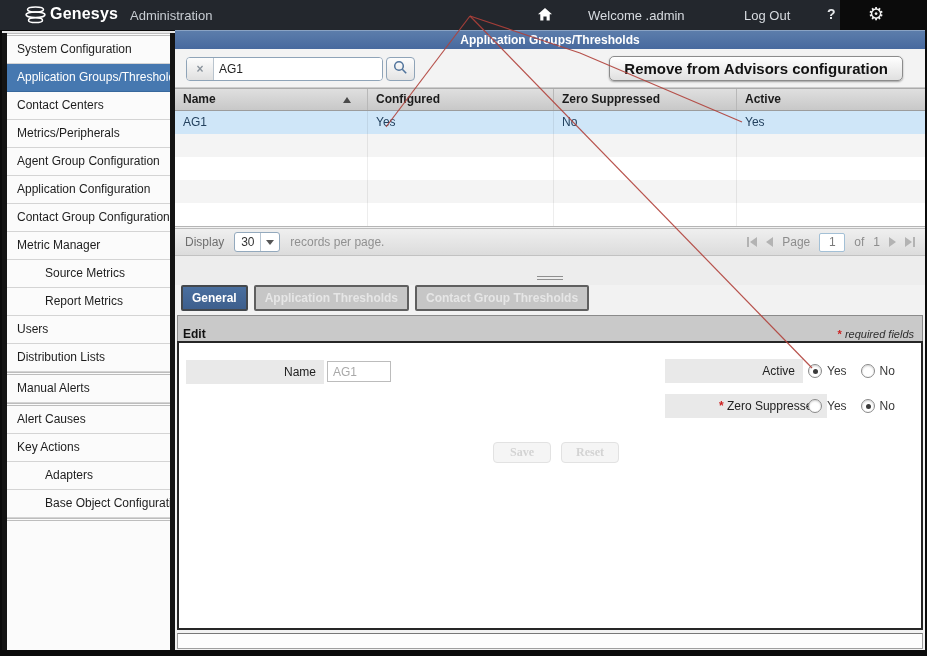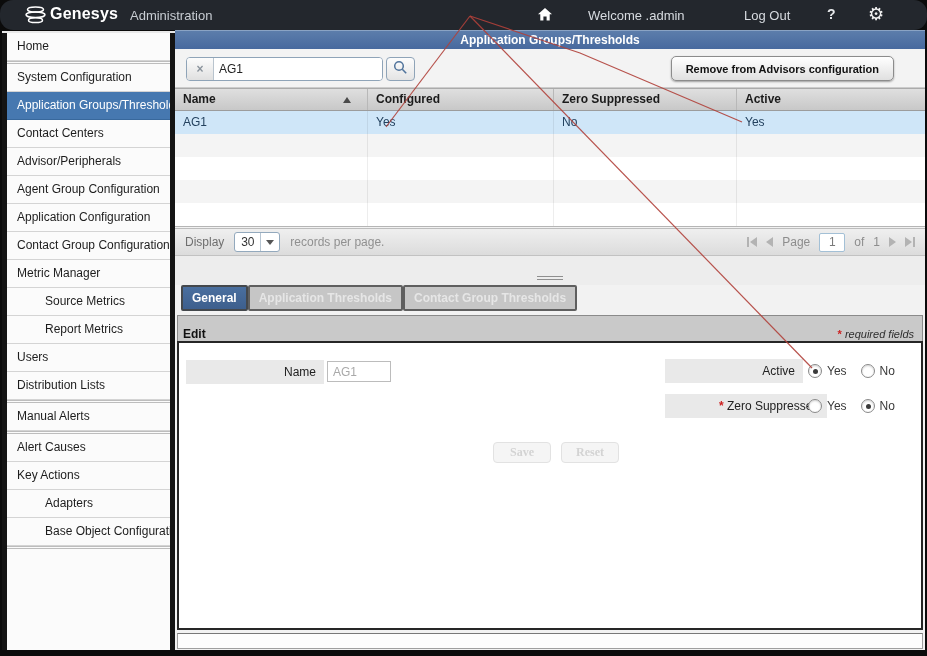--- a/index.html
+++ b/index.html
@@ -1,21 +1,21 @@
 <!DOCTYPE html>
 <html><head>
 <meta charset="utf-8">
 <style>
   * { margin:0; padding:0; box-sizing:border-box; }
   html,body { width:927px; height:656px; }
   body { font-family:"Liberation Sans", sans-serif; background:#0b0b0b; position:relative; overflow:hidden; }
   #app { position:absolute; inset:0; background:#0b0b0b; }
 
   
-  #topbar { position:absolute; left:0; top:0; width:927px; height:30px; background:#23272d;border-radius:13px; }
+  #topbar { position:absolute; left:0; top:0; width:840px; height:30px; background:#23272d; }
   #topbar .abs { position:absolute; white-space:nowrap; }
   .brand { left:50px; top:5px; color:#fff; font-size:16px; font-weight:bold; letter-spacing:.2px; }
   .app-title { left:130px; top:8px; color:#c8cdd3; font-size:13px; }
   .welcome { left:588px; top:8px; color:#d7dbe0; font-size:13px; }
   .logout { left:744px; top:8px; color:#d7dbe0; font-size:13px; cursor:pointer; }
   .help { left:827px; top:6px; color:#e8eaec; font-size:14px; font-weight:bold; cursor:pointer; }
   .gear { left:868px; top:3px; color:#f2f2f2; font-size:18px; cursor:pointer; }
   .home { left:537px; top:7px; }
   .logo { left:24px; top:5px; }
 
@@ -39,22 +39,22 @@
              border-bottom:1px solid #cccccc; }
   #search-group { position:absolute; left:11px; top:8px; height:24px; display:flex; align-items:stretch; }
   #search-wrap { display:flex; border:1px solid #8fa4b8; border-radius:4px; background:#fff; overflow:hidden; }
   #clear-btn { width:27px; background:linear-gradient(#fcfcfc,#e0e0e0); border-right:1px solid #b9c4ce;
                color:#8a939c; font-size:12px; font-weight:bold; text-align:center; line-height:22px; cursor:pointer; }
   #search-input { width:168px; border:0; outline:none; font-size:12px; color:#222; padding:0 5px;
                   font-family:"Liberation Sans",sans-serif; }
   #search-btn { width:29px; margin-left:3px; border:1px solid #8fa4b8; border-radius:4px;
                 background:linear-gradient(#fdfdfd,#e4e4e4); display:flex; align-items:center;
                 justify-content:center; cursor:pointer; }
-  #remove-btn { position:absolute; right:31px; top:7px; height:25px; padding:0 14px; border:1px solid #8c8c8c;
-                border-radius:5px; background:linear-gradient(#ffffff,#e0e0e0); font-size:11px; font-weight:bold;
+  #remove-btn { position:absolute; right:22px; top:7px; height:25px; padding:0 14px; border:1px solid #8c8c8c;
+                border-radius:5px; background:linear-gradient(#ffffff,#e0e0e0); font-size:15px; font-weight:bold;
                 color:#121212; box-shadow:0 1px 2px rgba(0,0,0,.35); cursor:pointer;
                 font-family:"Liberation Sans",sans-serif; }
 
   
   #grid { position:absolute; left:0; top:58px; width:750px; border-top:1px solid #ababab; }
   #grid-header { display:flex; height:22px; background:linear-gradient(#dfdfdf,#c8c8c8); border-bottom:1px solid #9c9c9c; }
   .th { font-size:12px; font-weight:bold; color:#1b1b1b; line-height:21px; padding-left:8px;
         border-right:1px solid #b8b8b8; display:flex; align-items:center; cursor:pointer; }
   .th:last-child { border-right:none; }
   .sort-up { width:0; height:0; border-left:4px solid transparent; border-right:4px solid transparent;
@@ -85,21 +85,21 @@
   .nav-bar { width:2px; height:10px; background:#b3b3b3; }
   .navbtn { display:flex; align-items:center; gap:1px; }
   #page-input { width:26px; height:19px; border:1px solid #a3c0d6; border-radius:2px; text-align:center;
                 font-size:12px; color:#7a7a7a; background:#fff; font-family:"Liberation Sans",sans-serif; }
   #pager .plbl { font-size:12px; color:#8d8d8d; }
 
   
   #splitter-strip { position:absolute; left:0; top:226px; width:750px; height:29px; background:#ededed; }
   #splitter-handle { position:absolute; left:362px; top:20px; width:26px; height:4px;
                      border-top:1px solid #8f8f8f; border-bottom:1px solid #8f8f8f; cursor:row-resize; }
-  #tabs { position:absolute; left:6px; top:255px; display:flex; }
+  #tabs { position:absolute; left:6px; top:255px; display:flex; gap:6px; }
   .tab { height:26px; line-height:22px; padding:0 9px; font-size:12px; font-weight:bold;
          border:2px solid #5f5f5f; border-radius:2px; background:#c6c6c6; color:#e6e6e6; cursor:pointer; }
   .tab.active { background:linear-gradient(#4a6f9f,#3d5f8d); color:#fff; border-color:#44484c; }
   #edit-bar { position:absolute; left:2px; top:285px; width:746px; height:38px; background:#c9c9c9;
               border:1px solid #8a8a8a; display:flex; align-items:center; }
   #edit-bar .title { font-size:12px; font-weight:bold; color:#111; padding-left:5px; }
   #edit-bar .req { margin-left:auto; padding-right:8px; font-size:11px; font-style:italic; color:#2d2d2d; }
   .red-star { color:#cc1f1f; font-weight:bold; font-style:normal; }
 
   
@@ -154,25 +154,24 @@
         <path d="M8 1 L15 7.2 H12.7 V13.5 H9.6 V9.6 H6.4 V13.5 H3.3 V7.2 H1 Z" fill="#fff"></path>
       </svg>
     </span>
     <span class="abs welcome">Welcome .admin</span>
     <span class="abs logout">Log Out</span>
     <span class="abs help">?</span>
     <span class="abs gear">⚙</span>
   </header>
 
   <nav id="sidebar">
-      <div class="sb-item">Home</div>
       <div class="sb-item group-break">System Configuration</div>
       <div class="sb-item selected">Application Groups/Thresholds</div>
       <div class="sb-item">Contact Centers</div>
-      <div class="sb-item">Advisor/Peripherals</div>
+      <div class="sb-item">Metrics/Peripherals</div>
       <div class="sb-item">Agent Group Configuration</div>
       <div class="sb-item">Application Configuration</div>
       <div class="sb-item">Contact Group Configuration</div>
       <div class="sb-item">Metric Manager</div>
       <div class="sb-item indent">Source Metrics</div>
       <div class="sb-item indent">Report Metrics</div>
       <div class="sb-item">Users</div>
       <div class="sb-item">Distribution Lists</div>
       <div class="sb-item group-break">Manual Alerts</div>
       <div class="sb-item group-break">Alert Causes</div>

